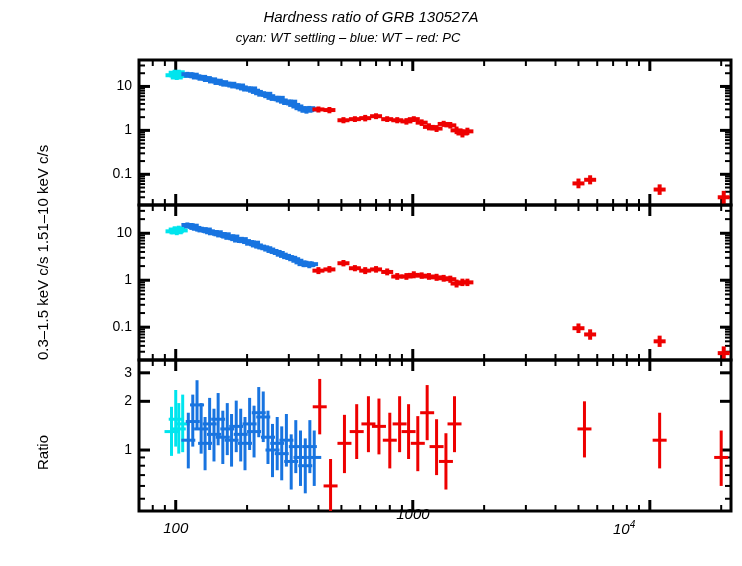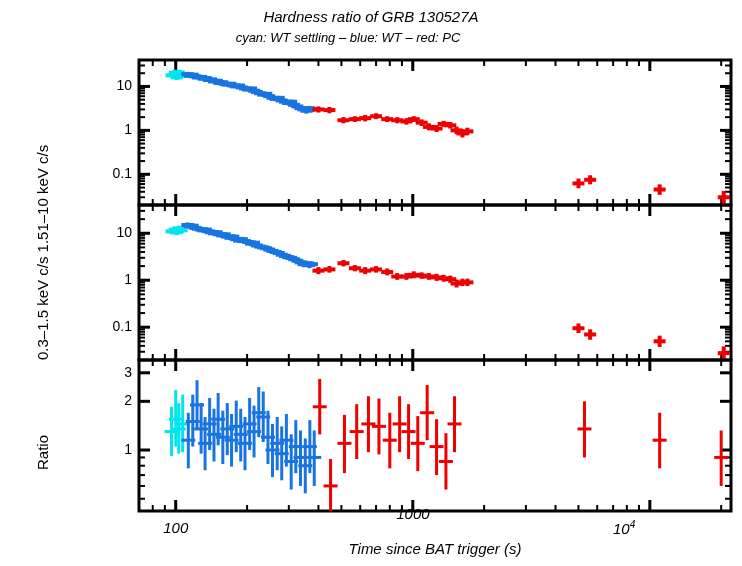--- a/index.html
+++ b/index.html
@@ -19,21 +19,20 @@
 </style>
 </head>
 <body>
 
 <div id="root">
 
   <div class="txt" id="title">Hardness ratio of GRB 130527A</div>
   <div class="txt" id="subtitle">cyan: WT settling – blue: WT – red: PC</div>
   <div class="ylabel" id="ylab-main">0.3–1.5 keV c/s   1.51–10 keV c/s</div>
   <div class="ylabel" id="ylab-ratio">Ratio</div>
-  <div class="txt" id="xlabel">Time since BAT trigger (s)</div>
 
   <svg id="plot" width="742" height="566">
       <rect x="139" y="60" width="592" height="145" fill="none" stroke="#000000" stroke-width="3"></rect>
       <line x1="139" y1="205" x2="139" y2="199" stroke="#000" stroke-width="2"></line>
       <line x1="139" y1="60" x2="139" y2="66" stroke="#000" stroke-width="2"></line>
       <line x1="152.74720452831613" y1="205" x2="152.74720452831613" y2="199" stroke="#000" stroke-width="2"></line>
       <line x1="152.74720452831613" y1="60" x2="152.74720452831613" y2="66" stroke="#000" stroke-width="2"></line>
       <line x1="164.87309829239342" y1="205" x2="164.87309829239342" y2="199" stroke="#000" stroke-width="2"></line>
       <line x1="164.87309829239342" y1="60" x2="164.87309829239342" y2="66" stroke="#000" stroke-width="2"></line>
       <line x1="175.72007988592622" y1="205" x2="175.72007988592622" y2="194" stroke="#000" stroke-width="3"></line>

